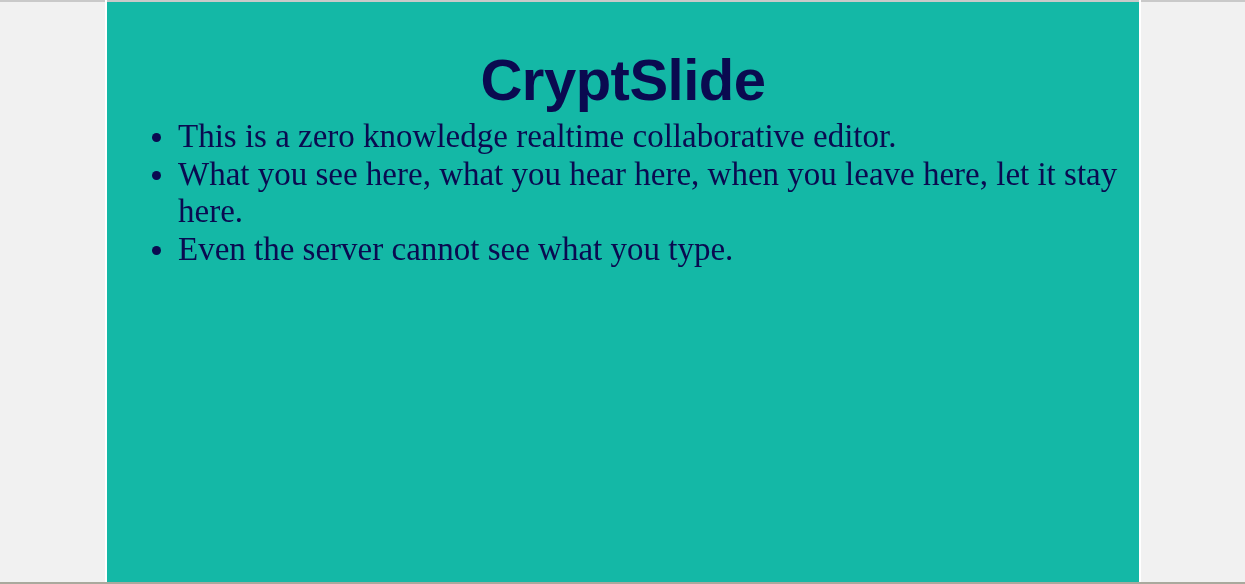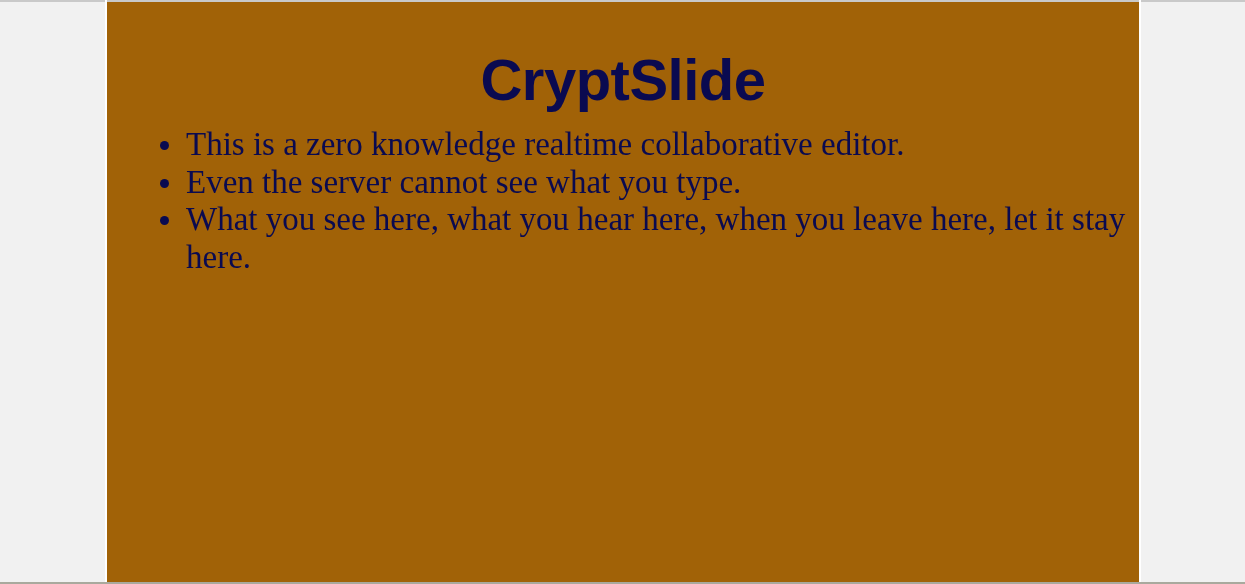--- a/index.html
+++ b/index.html
@@ -59,21 +59,21 @@
     background: #ffffff;
   }
 
   
   #slide-canvas {
     position: absolute;
     left: 107px;
     top: 2px;
     width: 1032px;
     height: 580px;
-    background: #a16207;
+    background: #14b8a6;
     box-sizing: border-box;
   }
 
   #slide-title {
     margin: 0;
     padding: 0;
     position: absolute;
     left: 0;
     top: 44px;
     width: 1032px;
@@ -85,21 +85,21 @@
     letter-spacing: -0.5px;
     color: #0a0a50;
     white-space: nowrap;
   }
 
   #slide-bullets {
     position: absolute;
     left: 38px;
     top: 116px;
     width: 984px;
-    margin: 8px;
+    margin: 0;
     padding: 0;
     list-style: none;
   }
 
   .bullet-item {
     position: relative;
     padding-left: 33px;
     margin: 0 0 0 0;
     font-size: 33px;
     line-height: 37.5px;
@@ -138,26 +138,26 @@
     <ul id="slide-bullets">
 
       <li class="bullet-item">
         <span class="bullet-marker"></span>
         <span class="bullet-text">This is a zero knowledge realtime collaborative editor.</span>
       </li>
 
 
       <li class="bullet-item">
         <span class="bullet-marker"></span>
-        <span class="bullet-text">Even the server cannot see what you type.</span>
+        <span class="bullet-text">What you see here, what you hear here, when you leave here, let it stay here.</span>
       </li>
 
       <li class="bullet-item">
         <span class="bullet-marker"></span>
-        <span class="bullet-text">What you see here, what you hear here, when you leave here, let it stay here.</span>
+        <span class="bullet-text">Even the server cannot see what you type.</span>
       </li>
 
     </ul>
   </div>
 
   <div id="bottom-rule"></div>
 
 </div>
 
 </body></html>

